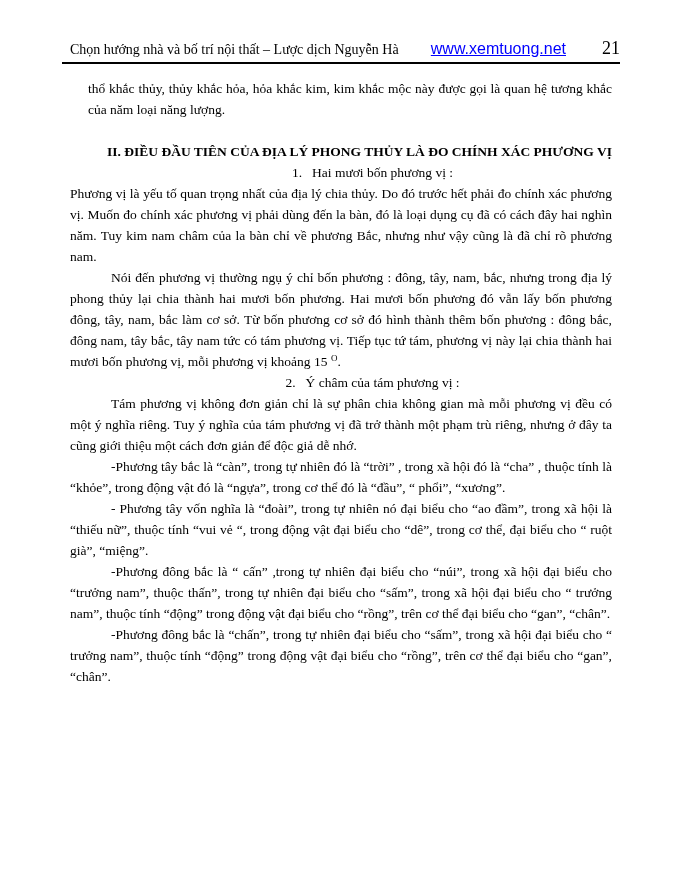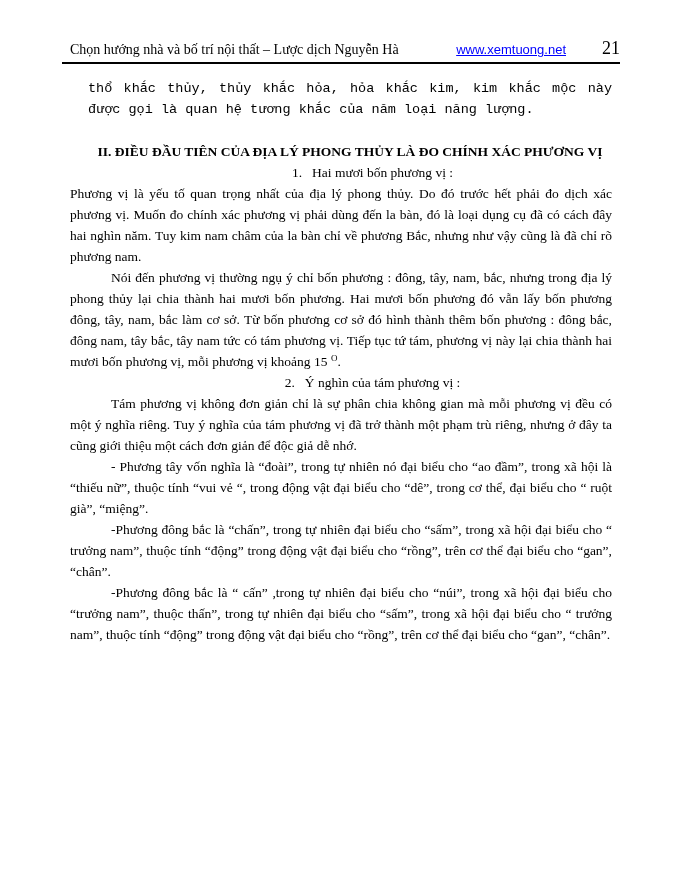--- a/index.html
+++ b/index.html
@@ -7,31 +7,31 @@
   .page {
     position:relative; width:680px; height:880px; background:#ffffff;
     color:#000; font-family:"Liberation Serif", serif; overflow:hidden;
   }
   .hdr {
     position:absolute; left:70px; right:60px; top:38px;
     display:flex; align-items:baseline; font-size:14px; white-space:nowrap;
   }
   .hdr-title { flex:1 1 auto; }
   .hdr-link {
-    font-family:"Liberation Sans", sans-serif; font-size:13px;
+    font-family:"Liberation Sans", sans-serif; font-size:16px;
     color:#0000ff; text-decoration:underline; margin-right:36px; cursor:pointer;
   }
   .hdr-page { font-size:18px; }
   .rule { position:absolute; left:62px; right:60px; top:62px; border-top:2px solid #000; }
   .content {
     position:absolute; left:70px; right:68px; top:78px;
     text-align:justify; font-size:13.5px; line-height:21px;
   }
-  .cont { margin-left:18px;font-family:Liberation Mono, monospace; }
-  .sect { font-size:13.5px; font-weight:bold; line-height:21px; margin:21px 0 0 18px; text-align:center; }
+  .cont { margin-left:18px; }
+  .sect { font-size:13.5px; font-weight:bold; line-height:21px; margin:21px 0 0 18px; text-align:right; }
   .li { margin-left:63px; text-align:center; }
   .num { display:inline-block; margin-right:10px; }
   .ind { text-indent:41px; }
   .deg { font-size:9px; vertical-align:super; line-height:0; }
 </style>
 </head>
 <body>
 
 <div class="page">
 
@@ -44,26 +44,27 @@
   <div class="rule"></div>
 
   <main class="content">
 
     <p class="cont">thổ khắc thủy, thủy khắc hỏa, hỏa khắc kim, kim khắc mộc này được gọi là quan hệ tương khắc của năm loại năng lượng.</p>
 
     <h2 class="sect">II. ĐIỀU ĐẦU TIÊN CỦA ĐỊA LÝ PHONG THỦY LÀ ĐO CHÍNH XÁC PHƯƠNG VỊ</h2>
 
     <p class="li"><span class="num">1.</span><span>Hai mươi bốn phương vị :</span></p>
 
-    <p class="body">Phương vị là yếu tố quan trọng nhất của địa lý phong thủy. Do đó trước hết phải đo dịch xác phương vị. Muốn đo chính xác phương vị phải dùng đến la bàn, đó là loại dụng cụ đã có cách đây hai nghìn năm. Tuy kim nam châm của la bàn chỉ về phương Bắc, nhưng như vậy cũng là đã chỉ rõ phương nam.</p>
+    <p class="body">Phương vị là yếu tố quan trọng nhất của địa lý chia thủy. Do đó trước hết phải đo chính xác phương vị. Muốn đo chính xác phương vị phải dùng đến la bàn, đó là loại dụng cụ đã có cách đây hai nghìn năm. Tuy kim nam châm của la bàn chỉ về phương Bắc, nhưng như vậy cũng là đã chỉ rõ phương nam.</p>
 
     <p class="body ind"><span>Nói đến phương vị thường ngụ ý chỉ bốn phương : đông, tây, nam, bắc, nhưng trong địa lý phong thủy lại chia thành hai mươi bốn phương. Hai mươi bốn phương đó vẫn lấy bốn phương đông, tây, nam, bắc làm cơ sở. Từ bốn phương cơ sở đó hình thành thêm bốn phương : đông bắc, đông nam, tây bắc, tây nam tức có tám phương vị. Tiếp tục tứ tám, phương vị này lại chia thành hai mươi bốn phương vị, mỗi phương vị khoảng 15 </span><sup class="deg">O</sup><span>.</span></p>
 
-    <p class="li"><span class="num">2.</span><span>Ý nghìn của tám phương vị :</span></p>
+    <p class="li"><span class="num">2.</span><span>Ý châm của tám phương vị :</span></p>
 
     <p class="body ind">Tám phương vị không đơn giản chỉ là sự phân chia không gian mà mỗi phương vị đều có một ý nghĩa riêng. Tuy ý nghĩa của tám phương vị đã trở thành một phạm trù riêng, nhưng ở đây ta cũng giới thiệu một cách đơn giản để độc giả dễ nhớ.</p>
 
+    <p class="body ind">-Phương tây bắc là “càn”, trong tự nhiên đó là “trời” , trong xã hội đó là “cha” , thuộc tính là “khỏe”, trong động vật đó là “ngựa”, trong cơ thể đó là “đầu”, “ phổi”, “xương”.</p>
     <p class="body ind">- Phương tây vốn nghĩa là “đoài”, trong tự nhiên nó đại biểu cho “ao đầm”, trong xã hội là “thiếu nữ”, thuộc tính “vui vẻ “, trong động vật đại biểu cho “dê”, trong cơ thể, đại biểu cho “ ruột già”, “miệng”.</p>
+    <p class="body ind">-Phương đông bắc là “ cấn” ,trong tự nhiên đại biểu cho “núi”, trong xã hội đại biểu cho “trưởng nam”, thuộc thấn”, trong tự nhiên đại biểu cho “sấm”, trong xã hội đại biểu cho “ trưởng nam”, thuộc tính “động” trong động vật đại biểu cho “rồng”, trên cơ thể đại biểu cho “gan”, “chân”.</p>
     <p class="body ind">-Phương đông bắc là “chấn”, trong tự nhiên đại biểu cho “sấm”, trong xã hội đại biểu cho “ trưởng nam”, thuộc tính “động” trong động vật đại biểu cho “rồng”, trên cơ thể đại biểu cho “gan”, “chân”.</p>
-    <p class="body ind">-Phương đông bắc là “ cấn” ,trong tự nhiên đại biểu cho “núi”, trong xã hội đại biểu cho “trưởng nam”, thuộc thấn”, trong tự nhiên đại biểu cho “sấm”, trong xã hội đại biểu cho “ trưởng nam”, thuộc tính “động” trong động vật đại biểu cho “rồng”, trên cơ thể đại biểu cho “gan”, “chân”.</p>
 
   </main>
 </div>
 
 </body></html>

